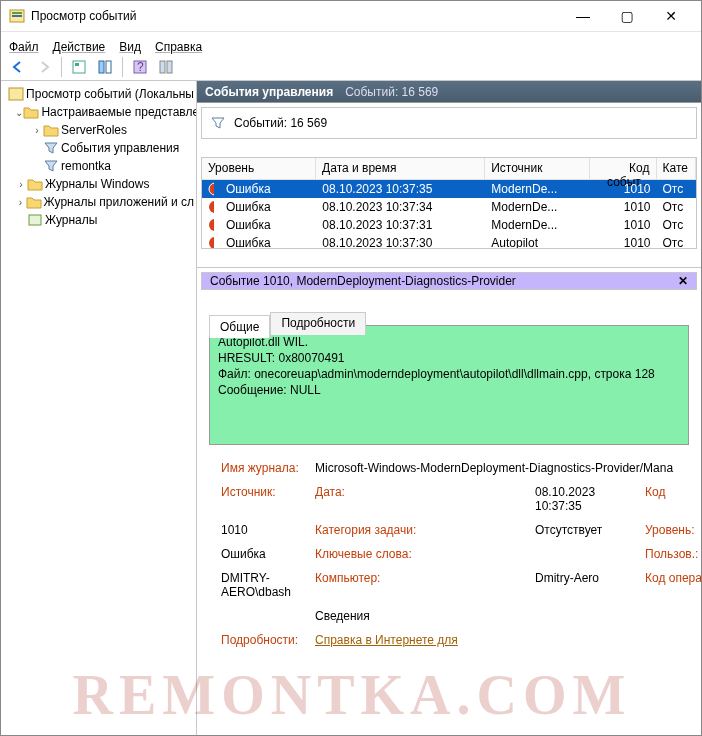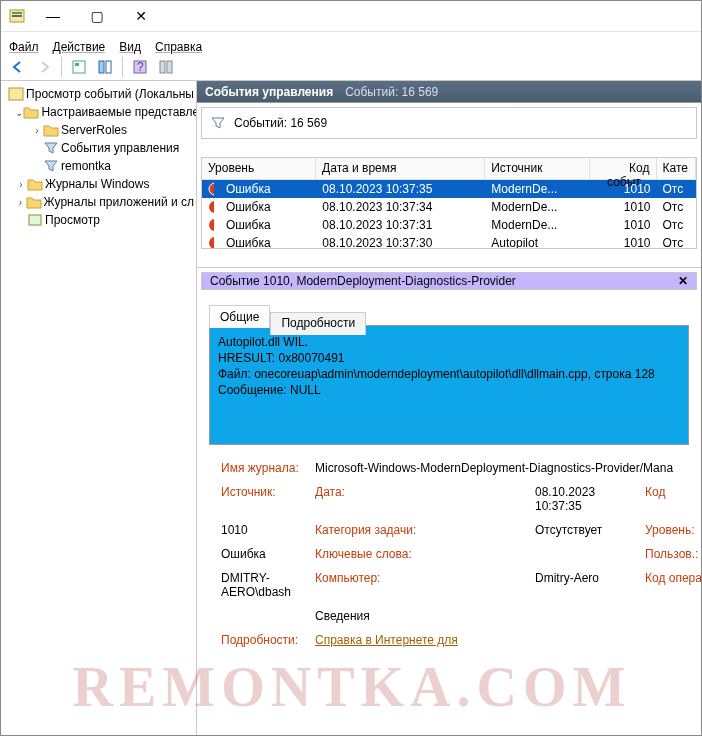--- a/index.html
+++ b/index.html
@@ -31,40 +31,41 @@
 .gcell-icon { width: 18px; display: flex; align-items: center; justify-content: center; }
 .c1 { width: 116px; }
 .c2 { width: 172px; }
 .c3 { width: 106px; }
 .c4 { width: 68px; text-align: right; }
 .c5 { width: 40px; }
 .lowersplit { border-top: 1px solid #c8c8c8; margin-top: 4px; }
 .detailhdr { height: 18px; background: #c4b5fd; display: flex; align-items: center; padding: 0 8px; border: 1px solid #c8c8c8; margin: 4px 4px 0 4px; }
 .detailhdr .x { margin-left: auto; font-weight: bold; }
 .tabs { display: flex; margin: 12px 12px 0 12px; }
-.tab { padding: 4px 10px; border: 1px solid #ccc; border-bottom: none; background: #fff; position: relative; top: 3px; }
+.tab { padding: 4px 10px; border: 1px solid #ccc; border-bottom: none; background: #fff; position: relative; top: 13px; }
 .tab.inactive { background: #f4f4f4; top: 10px; padding-top: 3px; }
-.detailbox { margin: 0 12px 8px 12px; border: 1px solid #999; padding: 8px; height: 120px; line-height: 16px; background: #0ea5e9; }
+.detailbox { margin: 0 12px 8px 12px; border: 1px solid #999; padding: 8px; height: 120px; line-height: 16px; background: #86efac; }
 .fields { margin: 8px 24px; display: grid; grid-template-columns: 94px 220px 110px 120px; row-gap: 10px; }
 .fields .lbl { color: #c2410c; }
 .link { color: #a16207; text-decoration: underline; }
-.watermark { position: absolute; left: 0; bottom: 8px; width: 702px; height: 80px; pointer-events: none; display: flex; align-items: center; justify-content: center; font-size: 56px; letter-spacing: 6px; font-family: Georgia, serif; color: rgba(165,40,30,0.22); font-weight: bold; }
+.watermark { position: absolute; left: 0; bottom: 0; width: 702px; height: 80px; pointer-events: none; display: flex; align-items: center; justify-content: center; font-size: 56px; letter-spacing: 6px; font-family: Georgia, serif; color: rgba(165,40,30,0.22); font-weight: bold; }
 svg { display: block; }
 </style>
 </head>
 <body>
 
 <div class="titlebar">
   <span class="icon">
     <svg width="16" height="16">
         <rect x="1" y="2" width="14" height="12" fill="#f8e8a0" stroke="#b89430"></rect>
         <rect x="3" y="4" width="10" height="2" fill="#5a9e3f"></rect>
         <rect x="3" y="7" width="10" height="2" fill="#3f6fa8"></rect>
       </svg>
   </span>
+  <span class="title">Просмотр событий</span>
   <div class="winbtn">—</div>
   <div class="winbtn">▢</div>
   <div class="winbtn">✕</div>
 </div>
 
 <div class="menubar">
   <span>Файл</span>
   <span>Действие</span>
   <span>Вид</span>
   <span>Справка</span>
@@ -171,21 +172,21 @@
           </svg>
         </span>
         <span>Журналы приложений и сл</span>
       </div>
     <div class="tnode" style="padding-left:24px">
         <span class="ticon">
           <svg width="16" height="16">
             <rect x="2" y="3" width="12" height="10" fill="#e8f4d8" stroke="#6a9a3f"></rect>
           </svg>
         </span>
-        <span>Просмотр</span>
+        <span>Журналы</span>
       </div>
   </div>
 
   <div class="main">
     <div class="panehdr">
       <span>События управления</span>
       <span class="count"><span>Событий:</span> <span>16 569</span></span>
     </div>
     <div class="filterrow">
       <span>

